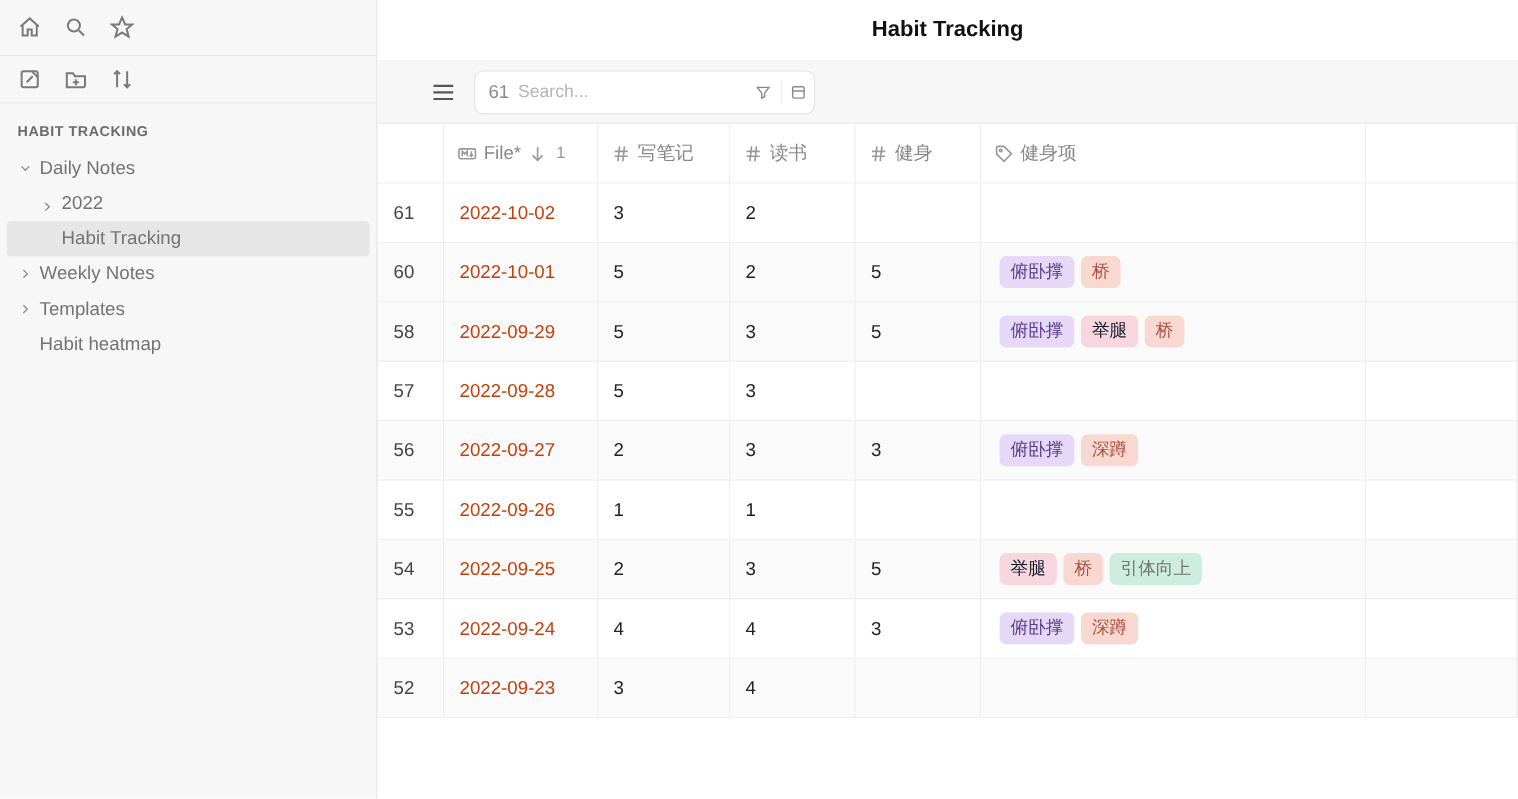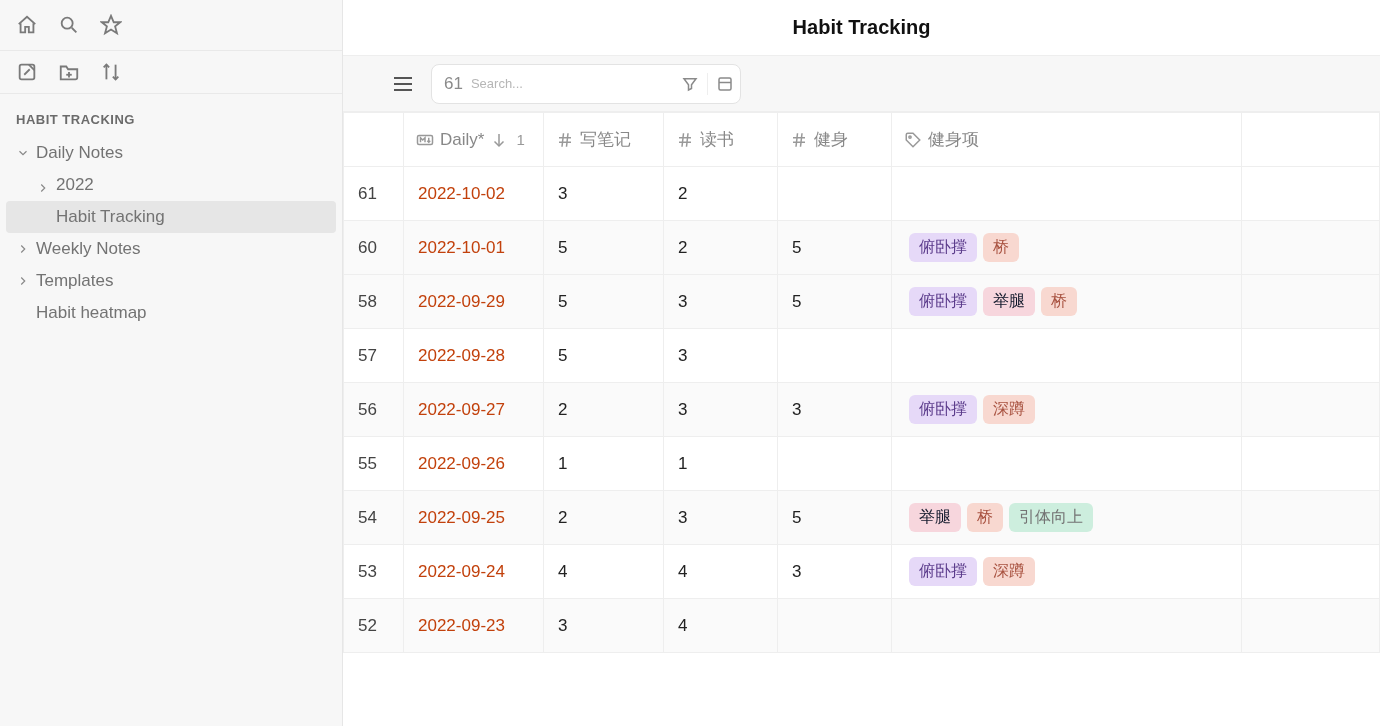--- a/index.html
+++ b/index.html
@@ -20,21 +20,21 @@
 .chev { width: 14px; height: 14px; color: #888; flex-shrink: 0; }
 .tree-item .chev-holder { width: 14px; display: inline-flex; }
 
 
 .main { flex: 1; display: flex; flex-direction: column; }
 .titlebar { height: 56px; display: flex; align-items: center; justify-content: center; font-size: 20px; font-weight: 700; color: #111; border-bottom: 1px solid #eee; }
 .toolbar { height: 56px; display: flex; align-items: center; padding: 0 16px 0 48px; gap: 16px; background: #f7f7f7; border-bottom: 1px solid #eee; }
 .hamburger { width: 24px; height: 24px; color: #555; cursor: pointer; }
 .searchbox { display: flex; align-items: center; background: #fff; border: 1px solid #e3e3e3; border-radius: 8px; height: 40px; padding: 0 6px 0 12px; gap: 8px; width: 310px; }
 .searchbox .count { color: #8a8a8a; font-size: 17px; }
-.searchbox input { border: none; outline: none; font-size: 13px; color: #8b5cf6; flex: 1; background: transparent; }
+.searchbox input { border: none; outline: none; font-size: 16px; color: #8b5cf6; flex: 1; background: transparent; }
 .searchbox input::placeholder { color: #b6b6b6; }
 .sb-icon { width: 18px; height: 18px; color: #8a8a8a; cursor: pointer; }
 .sb-sep { width: 1px; height: 22px; background: #eee; }
 
 
 .table-wrap { flex: 1; overflow: auto; }
 table { border-collapse: collapse; width: 100%; table-layout: fixed; }
 th, td { border: 1px solid #eee; vertical-align: middle; font-size: 17px; }
 th { height: 54px; font-weight: 400; color: #888; text-align: left; padding: 0 12px; background: #fff; }
 th .th-inner { display: flex; align-items: center; gap: 6px; }
@@ -180,21 +180,21 @@
           <tr>
             <th></th>
             <th>
               <div class="th-inner">
                 <svg class="ico-col" viewBox="0 0 24 24" fill="none" stroke="currentColor" stroke-width="2">
                     <rect x="2" y="6" width="20" height="12" rx="2"></rect>
                     <path d="M6 15V9l3 3 3-3v6"></path>
                     <path d="M17 9v6"></path>
                     <path d="M15 13l2 2 2-2"></path>
                   </svg>
-                <span>Daily*</span>
+                <span>File*</span>
                 <svg class="ico-col" viewBox="0 0 24 24" fill="none" stroke="currentColor" stroke-width="2">
                     <line x1="12" y1="4" x2="12" y2="20"></line>
                     <polyline points="6 14 12 20 18 14"></polyline>
                   </svg>
                 <span class="sort-badge">1</span>
               </div>
             </th>
             <th>
               <div class="th-inner">
                 <svg class="ico-col" viewBox="0 0 24 24" fill="none" stroke="currentColor" stroke-width="2">

